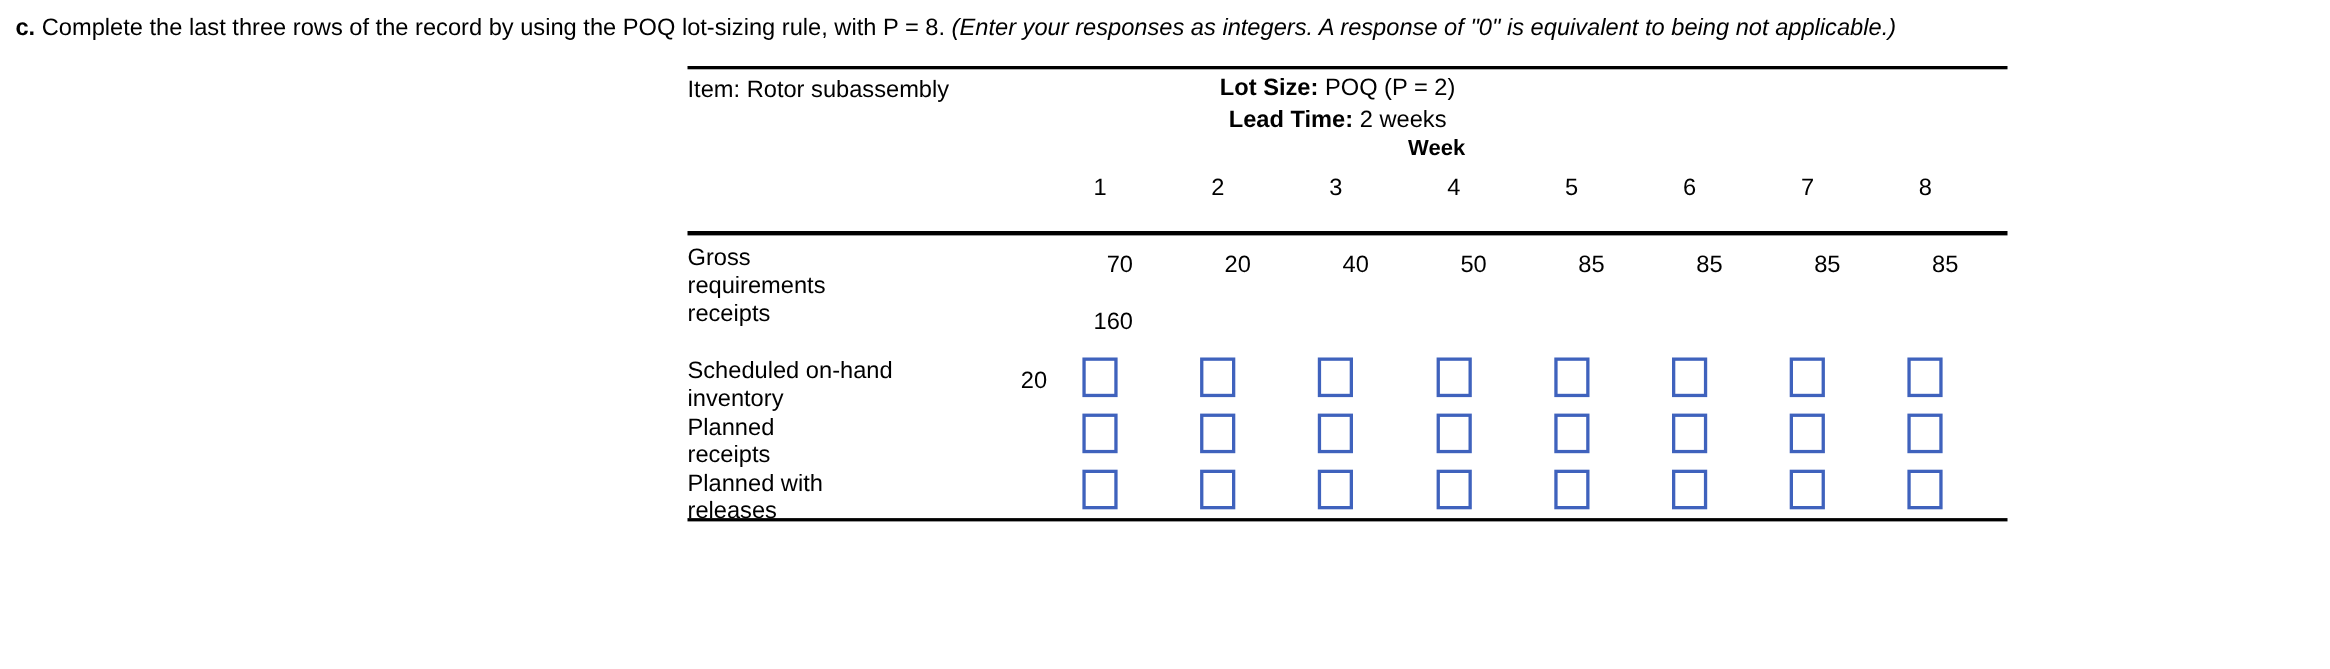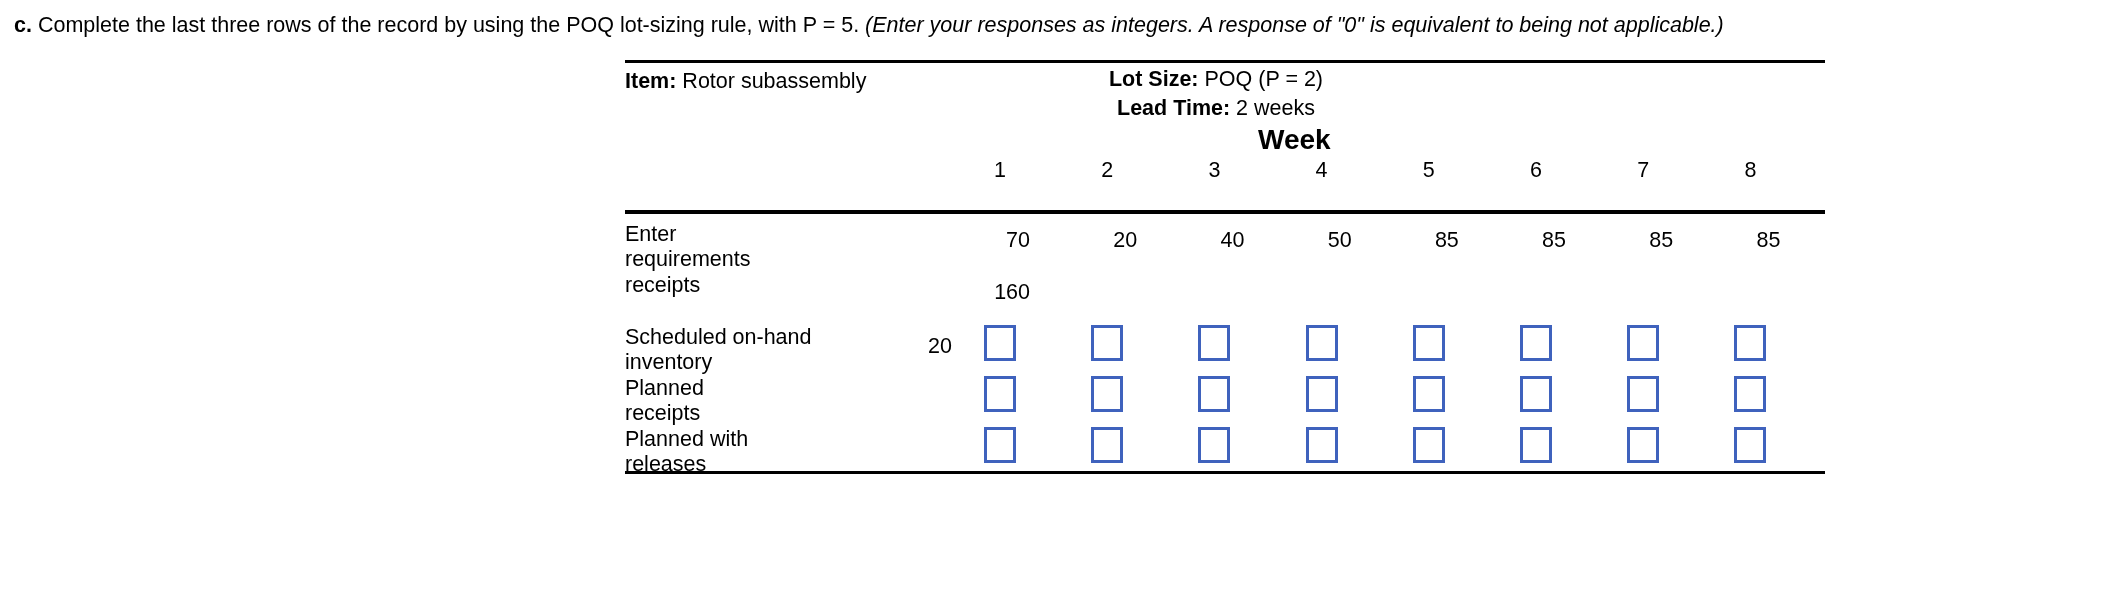--- a/index.html
+++ b/index.html
@@ -51,21 +51,21 @@
     position: relative;
     height: 147px;
   }
   .item-line {
     position: absolute;
     left: 0;
     top: 6px;
     font-size: 21.5px;
     white-space: nowrap;
   }
-  .item-line .lbl { font-weight: bold; }
+  .item-line .lbl { font-weight: normal; }
 
   .lot-line {
     position: absolute;
     left: 361px;
     top: 4px;
     width: 460px;
     text-align: center;
     font-size: 21.5px;
     white-space: nowrap;
   }
@@ -75,25 +75,25 @@
     top: 33px;
     width: 460px;
     text-align: center;
     font-size: 21.5px;
     white-space: nowrap;
   }
   .lot-line .lbl, .lead-line .lbl { font-weight: bold; }
 
   .week-title {
     position: absolute;
-    left: 633px;
+    left: 577px;
     top: 61px;
     width: 130px;
-    text-align: left;
-    font-size: 28px;
+    text-align: right;
+    font-size: 20px;
     font-weight: bold;
   }
 
   
   .week-nums {
     position: absolute;
     left: 0;
     top: 92px;
     width: 100%;
     height: 30px;
@@ -155,21 +155,21 @@
   .row-sched    { height: 51px; }
   .row-onhand   { height: 51px; }
   .row-prec     { height: 51px; }
   .row-por      { height: 52px; }
 </style>
 </head>
 <body>
 
 <div class="prompt">
   <span class="q-letter">c.</span>
-  <span>Complete the last three rows of the record by using the POQ lot-sizing rule, with P = 5.</span>
+  <span>Complete the last three rows of the record by using the POQ lot-sizing rule, with P = 8.</span>
   <span class="q-italic">(Enter your responses as integers. A response of "0" is equivalent to being not applicable.)</span>
 </div>
 
 <div class="record">
 
   <div class="rule-top"></div>
 
   <div class="head-block">
 
     <div class="item-line">
@@ -199,21 +199,21 @@
         <div class="wk" style="left: 1018.2px;">7</div>
         <div class="wk" style="left: 1125.4px;">8</div>
       </div>
   </div>
 
   <div class="rule-mid"></div>
 
   <div class="rows" id="rows">
       <div class="row row-gross">
         <div class="row-label" style="top: 8px;">
-          <div>Enter</div>
+          <div>Gross</div>
           <div>requirements</div>
         </div>
         <div class="cell" style="left: 375px; top: 14px;">70</div>
         <div class="cell" style="left: 482.2px; top: 14px;">20</div>
         <div class="cell" style="left: 589.4px; top: 14px;">40</div>
         <div class="cell" style="left: 696.6px; top: 14px;">50</div>
         <div class="cell" style="left: 803.8px; top: 14px;">85</div>
         <div class="cell" style="left: 911px; top: 14px;">85</div>
         <div class="cell" style="left: 1018.2px; top: 14px;">85</div>
         <div class="cell" style="left: 1125.4px; top: 14px;">85</div>

